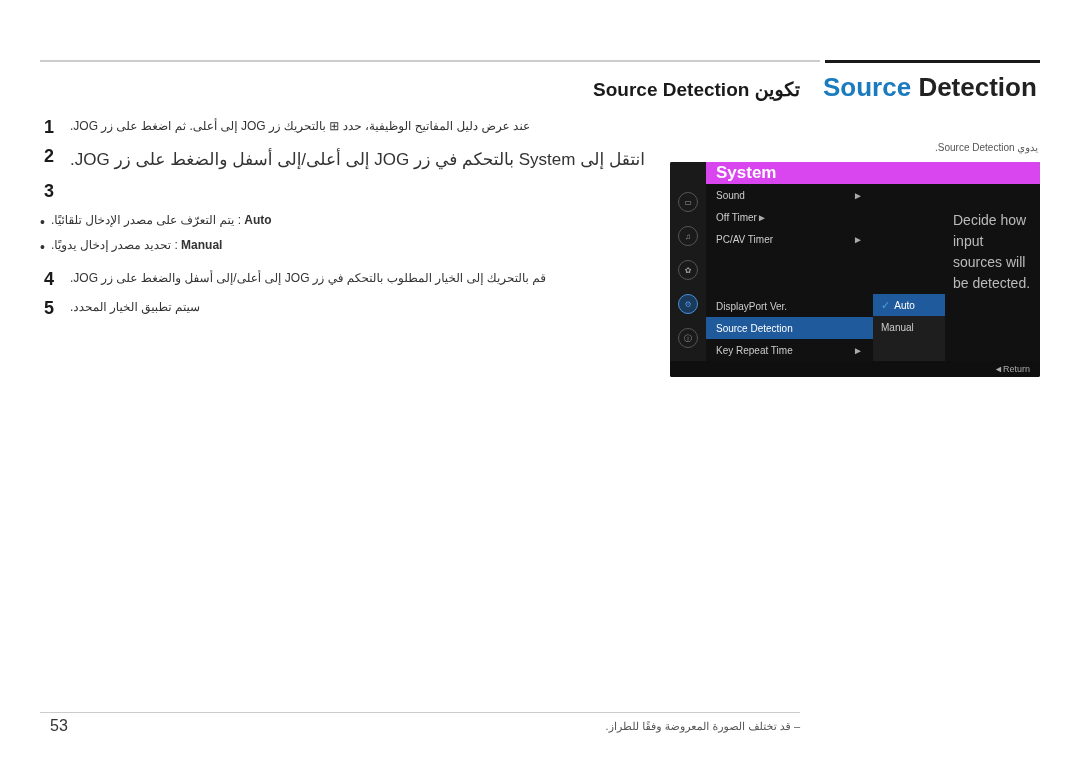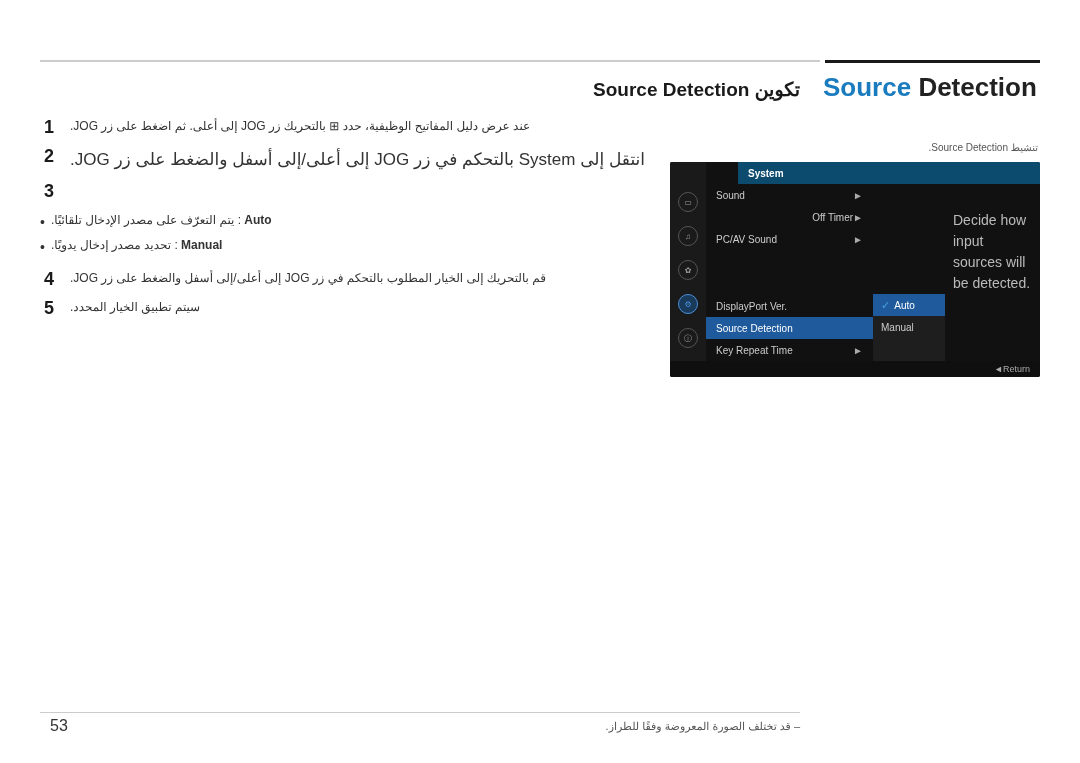--- a/index.html
+++ b/index.html
@@ -17,50 +17,50 @@
 
 <div style="position:absolute;top:60px;left:40px;right:260px;height:2px;background:#ccc;"></div>
 <div style="position:absolute;top:60px;right:40px;width:215px;height:3px;background:#1a1a1a;"></div>
 
 <div style="position:absolute;top:72px;right:42px;width:215px;">
   <div style="font-size:26px;font-weight:bold;line-height:1.2;">
     <span style="color:#1a7bbf;">Source </span><span style="color:#222;">Detection</span>
   </div>
 </div>
 
-<div style="position:absolute;top:142px;right:42px;width:215px;font-size:10px;color:#555;direction:rtl;text-align:right;">تنشيط Source Detection.</div>
+<div style="position:absolute;top:142px;right:42px;width:215px;font-size:10px;color:#555;direction:rtl;text-align:right;">يدوي Source Detection.</div>
 
 <div style="position:absolute;top:162px;right:40px;width:370px;height:215px;background:#111;border-radius:2px;overflow:hidden;display:flex;flex-direction:column;">
   <div style="flex:1;display:flex;position:relative;">
 
     <div style="width:36px;background:#1a1a1a;display:flex;flex-direction:column;align-items:center;padding-top:30px;gap:14px;">
       <div style="width:20px;height:20px;border-radius:50%;border:1.5px solid #555;display:flex;align-items:center;justify-content:center;font-size:8px;color:#999;">▭</div>
       <div style="width:20px;height:20px;border-radius:50%;border:1.5px solid #555;display:flex;align-items:center;justify-content:center;font-size:8px;color:#999;">♫</div>
       <div style="width:20px;height:20px;border-radius:50%;border:1.5px solid #555;display:flex;align-items:center;justify-content:center;font-size:8px;color:#999;">✿</div>
       <div style="width:20px;height:20px;border-radius:50%;border:1.5px solid #4a90d9;background:#1a3a5c;display:flex;align-items:center;justify-content:center;font-size:8px;color:#4a90d9;">⚙</div>
       <div style="width:20px;height:20px;border-radius:50%;border:1.5px solid #555;display:flex;align-items:center;justify-content:center;font-size:8px;color:#999;">ⓘ</div>
     </div>
 
     <div style="flex:1;display:flex;flex-direction:column;">
 
-      <div style="background:#0c4a6e;color:#fff;font-size:10px;font-weight:bold;padding:4px 10px;height:22px;display:flex;align-items:center;margin-left:32px;">System</div>
+      <div style="background:#d946ef;color:#fff;font-size:17px;font-weight:bold;padding:4px 10px;height:22px;display:flex;align-items:center;">System</div>
 
       <div style="display:flex;flex:1;">
 
         <div style="flex:1;">
           <div style="display:flex;align-items:center;justify-content:space-between;padding:2px 10px;font-size:10px;color:#ccc;height:22px;">
             <span>Sound</span>
             <span style="color:#aaa;">►</span>
           </div>
-          <div style="display:flex;align-items:center;justify-content:flex-end;padding:2px 10px;font-size:10px;color:#ccc;height:22px;">
+          <div style="display:flex;align-items:center;justify-content:flex-start;padding:2px 10px;font-size:10px;color:#ccc;height:22px;">
             <span>Off Timer</span>
             <span style="color:#aaa;">►</span>
           </div>
           <div style="display:flex;align-items:center;justify-content:space-between;padding:2px 10px;font-size:10px;color:#ccc;height:22px;">
-            <span>PC/AV Sound</span>
+            <span>PC/AV Timer</span>
             <span style="color:#aaa;">►</span>
           </div>
           <div style="display:flex;align-items:center;justify-content:space-between;padding:2px 10px;font-size:10px;color:#ccc;height:22px;margin-top:45px;">
             <span>DisplayPort Ver.</span>
           </div>
           <div style="display:flex;align-items:center;justify-content:space-between;padding:2px 10px;font-size:10px;color:#fff;height:22px;background:#1e5a9c;">
             <span>Source Detection</span>
           </div>
           <div style="display:flex;align-items:center;justify-content:space-between;padding:2px 10px;font-size:10px;color:#ccc;height:22px;">
             <span>Key Repeat Time</span>

